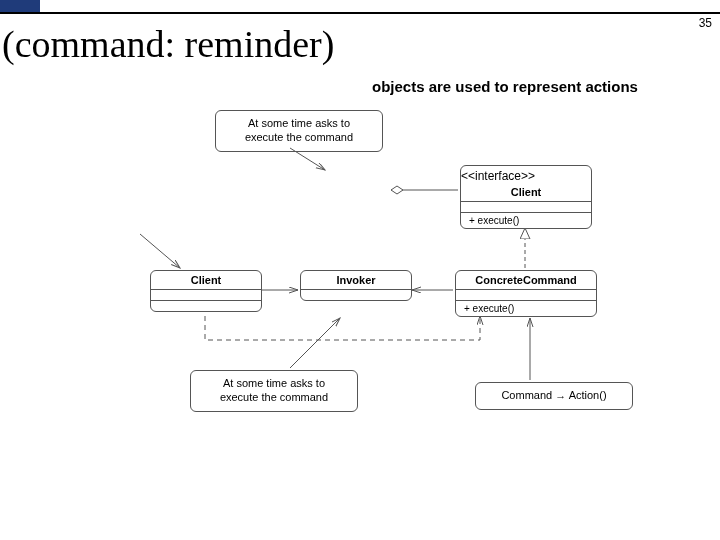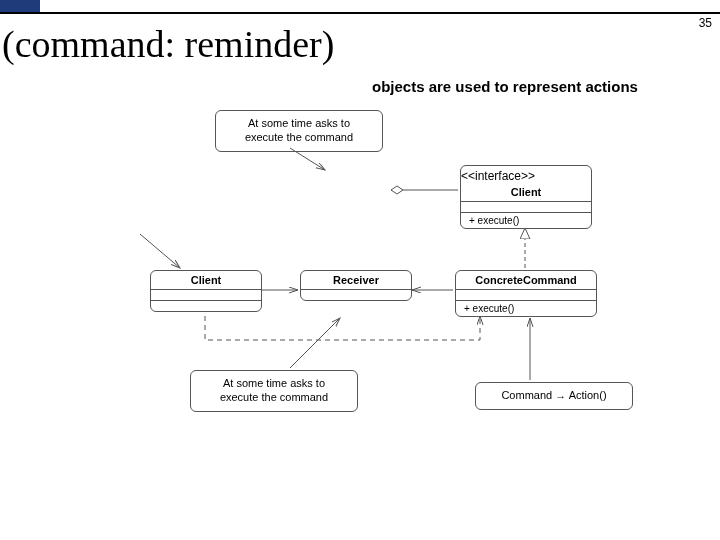--- a/index.html
+++ b/index.html
@@ -45,21 +45,21 @@
       <div class="sect">+ execute()</div>
     </div>
 
     <div class="cls" style="left:70px;top:160px;width:110px">
       <div class="name">Client</div>
       <div class="sect"></div>
       <div class="sect"></div>
     </div>
 
     <div class="cls" style="left:220px;top:160px;width:110px">
-      <div class="name">Receiver</div>
+      <div class="name">Invoker</div>
       <div class="sect"></div>
     </div>
 
     <div class="cls" style="left:375px;top:160px;width:140px">
       <div class="name">ConcreteCommand</div>
       <div class="sect"></div>
       <div class="sect">+ execute()</div>
     </div>
 
     <svg class="edges">

